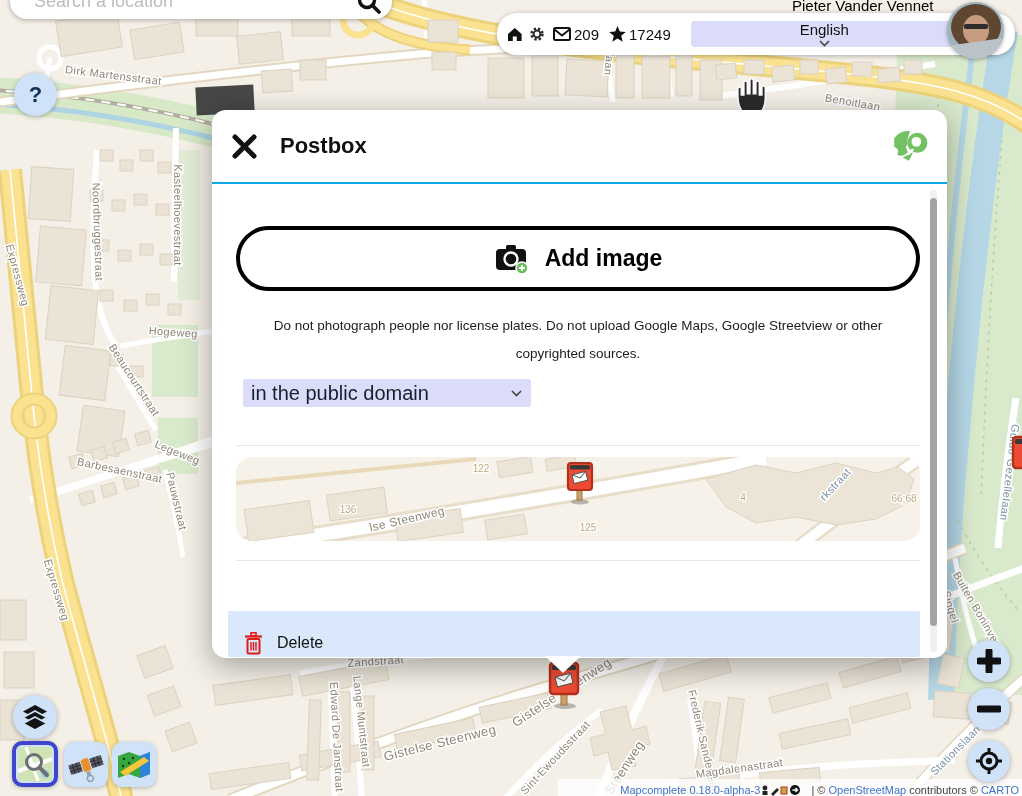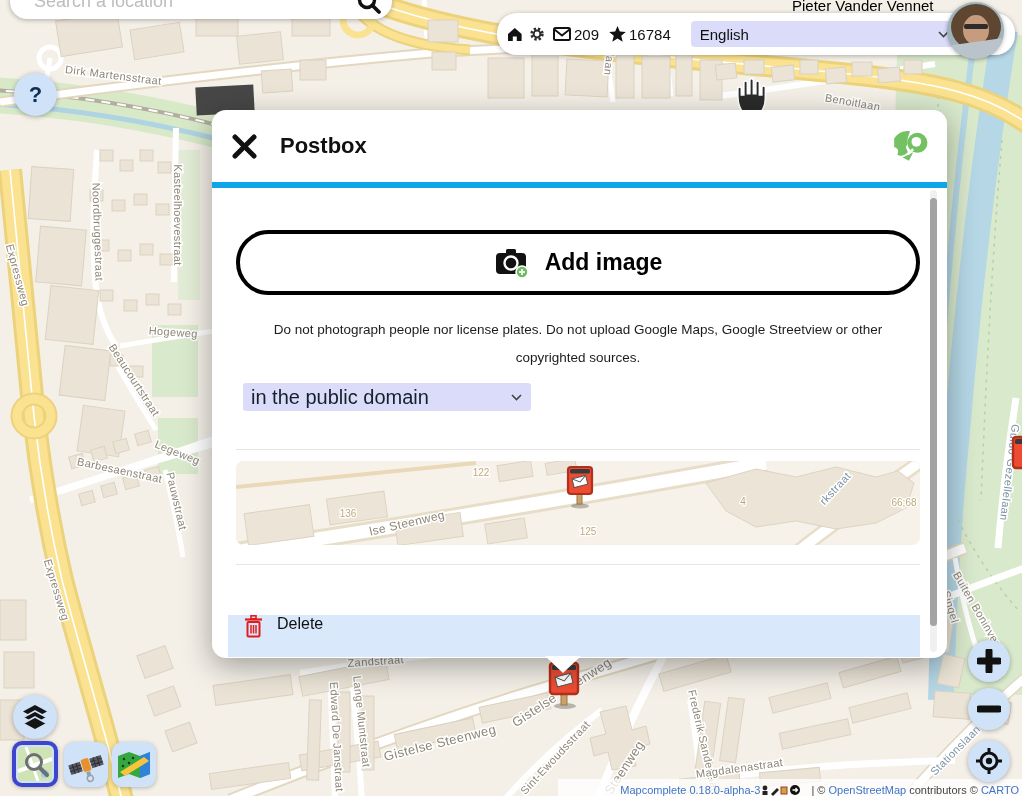--- a/index.html
+++ b/index.html
@@ -20,45 +20,45 @@
              box-shadow:0 1px 5px rgba(0,0,0,.3);display:flex;align-items:center;z-index:40;}
   #searchbar input{flex:1;border:none;outline:none;background:transparent;font-size:18px;color:#333;
                    padding:0 8px 0 24px;font-family:"Liberation Sans",sans-serif;}
   #searchbar input::placeholder{color:#bdbdbd;}
   
   #username{position:absolute;left:792px;top:-3px;font-size:15px;color:#000;z-index:41;white-space:nowrap;}
   #userpanel{position:absolute;left:497px;top:13px;width:516px;height:40px;background:#fff;border-radius:20px;
              box-shadow:0 1px 5px rgba(0,0,0,.3);display:flex;align-items:center;z-index:40;padding:1px;}
   #userpanel .cnt{font-size:15px;color:#111;margin:0 4px 0 3px;}
   .langsel{background:#dadcfa;border-radius:4px;height:26px;width:249px;margin-left:16px;display:flex;
-           align-items:center;justify-content:space-between;padding:0 8px 0 9px;font-size:15px;color:#111;cursor:default;}
+           align-items:center;justify-content:space-between;padding:0 8px 0 9px;font-size:15px;color:#111;cursor:default;flex-direction:column;}
   #avatar{position:absolute;left:947px;top:2px;width:57px;height:57px;border-radius:50%;overflow:hidden;z-index:42;
           background:#9fb3bd;box-shadow:0 1px 4px rgba(0,0,0,.3);}
   #avatar .hair{position:absolute;left:4px;top:2px;width:50px;height:46px;border-radius:50%;background:#5f4631;}
   #avatar .face{position:absolute;left:16px;top:13px;width:26px;height:30px;border-radius:50%;background:#c79c7e;}
   #avatar .glasses{position:absolute;left:17px;top:22px;width:24px;height:5px;background:#2c2c2c;border-radius:2px;}
   #avatar .coat{position:absolute;left:2px;top:40px;width:54px;height:20px;background:#b9c3c9;transform:rotate(-8deg);}
   
   #modal{position:absolute;left:212px;top:110px;width:735px;height:548px;background:#fff;border-radius:14px;
          box-shadow:0 8px 30px rgba(0,0,0,.35);z-index:30;}
   #modal .m-header{display:flex;align-items:center;height:72px;padding:0 18px 0 19px;}
   #modal .m-title{font-size:22px;font-weight:bold;color:#111;margin-left:22px;flex:1;}
-  #modal .m-body{border-top:6px solid #0ea5e9;height:475px;padding:0 27px 0 24px;box-sizing:border-box;overflow:hidden;}
+  #modal .m-body{border-top:2px solid #0ea5e9;height:475px;padding:0 27px 0 24px;box-sizing:border-box;overflow:hidden;}
   .addimg{margin-top:42px;height:65px;border:4.5px solid #000;border-radius:34px;background:#fff;width:100%;
           box-sizing:border-box;display:flex;align-items:center;justify-content:center;gap:15px;cursor:pointer;}
   .addimg span{font-size:23px;font-weight:bold;color:#000;}
   .disclaimer{margin-top:21px;text-align:center;font-size:13.5px;color:#1c1c1c;line-height:28px;padding:0 8px;}
   .licrow{margin-top:11px;display:flex;align-items:center;font-size:17px;color:#111;}
   .licsel{background:#dadcfa;border-radius:3px;height:28px;width:271px;margin-left:7px;display:flex;align-items:center;
           justify-content:space-between;padding:0 9px 0 8px;font-size:20px;color:#15202b;cursor:default;}
   .hdiv{margin-top:38px;border-top:1px solid #e6e6e6;height:0;}
   .hdiv2{margin-top:19px;border-top:1px solid #e6e6e6;height:0;}
-  #minimap{margin-top:11px;width:684px;height:84px;border-radius:8px;overflow:hidden;position:relative;background:#f6f2ea;}
+  #minimap{margin-top:11px;width:684px;height:84px;border-radius:16px;overflow:hidden;position:relative;background:#f6f2ea;}
   .delrow{margin-top:50px;margin-left:-8px;width:692px;height:64px;background:#d9e8fa;border-radius:0;
-          display:flex;align-items:flex-start;padding-left:16px;box-sizing:border-box;gap:14px;cursor:pointer;}
+          display:flex;align-items:center;padding-left:16px;box-sizing:border-box;gap:14px;cursor:pointer;}
   .delrow span{font-size:16px;color:#111;}
   #msb-track{position:absolute;right:10px;top:80px;width:7px;height:462px;background:#f0f0f0;border-radius:4px;}
   #msb-thumb{position:absolute;right:10px;top:88px;width:7px;height:428px;background:#a3a3a3;border-radius:4px;}
   #pointer{position:absolute;left:545px;top:656px;width:0;height:0;z-index:31;
            border-left:18px solid transparent;border-right:18px solid transparent;border-top:17px solid #fff;}
   
   #attrib{position:absolute;right:0;bottom:0;width:464px;height:17px;background:rgba(255,255,255,.78);z-index:15;
           font-size:11px;color:#444;display:flex;align-items:flex-end;justify-content:flex-end;padding-right:3px;
           box-sizing:border-box;white-space:pre;}
   #attrib a{color:#3e74c8;text-decoration:none;cursor:pointer;}
@@ -299,21 +299,21 @@
     <circle cx="8" cy="8" r="3.4" fill="none" stroke="#2c2c2c" stroke-width="2"></circle>
   </svg>
   <svg width="18" height="14" viewBox="0 0 18 14" style="margin-left:8px;">
     <rect x="1" y="1" width="16" height="12" rx="1.5" fill="none" stroke="#111" stroke-width="2"></rect>
     <path d="M1.5,2.5 L9,8.5 L16.5,2.5" fill="none" stroke="#111" stroke-width="1.8"></path>
   </svg>
   <span class="cnt">209</span>
   <svg width="17" height="16" viewBox="0 0 16 15" style="margin-left:6px;">
     <path d="M8,0 L10.2,5.2 15.8,5.6 11.5,9.2 12.9,14.7 8,11.7 3.1,14.7 4.5,9.2 0.2,5.6 5.8,5.2 Z" fill="#111"></path>
   </svg>
-  <span class="cnt">16784</span>
+  <span class="cnt">17249</span>
   <div class="langsel">
     <span>English</span>
     <svg width="11" height="7" viewBox="0 0 11 7">
       <polyline points="1,1 5.5,5.5 10,1" fill="none" stroke="#444" stroke-width="1.6"></polyline>
     </svg>
   </div>
   <svg width="22" height="22" viewBox="0 0 22 22" style="margin-left:10px;">
     <path d="M11,3 H4 V19 H11" fill="none" stroke="#111" stroke-width="2.4"></path>
     <line x1="8" y1="11" x2="19" y2="11" stroke="#111" stroke-width="2.4"></line>
     <polyline points="15,6.5 19.5,11 15,15.5" fill="none" stroke="#111" stroke-width="2.4"></polyline>

